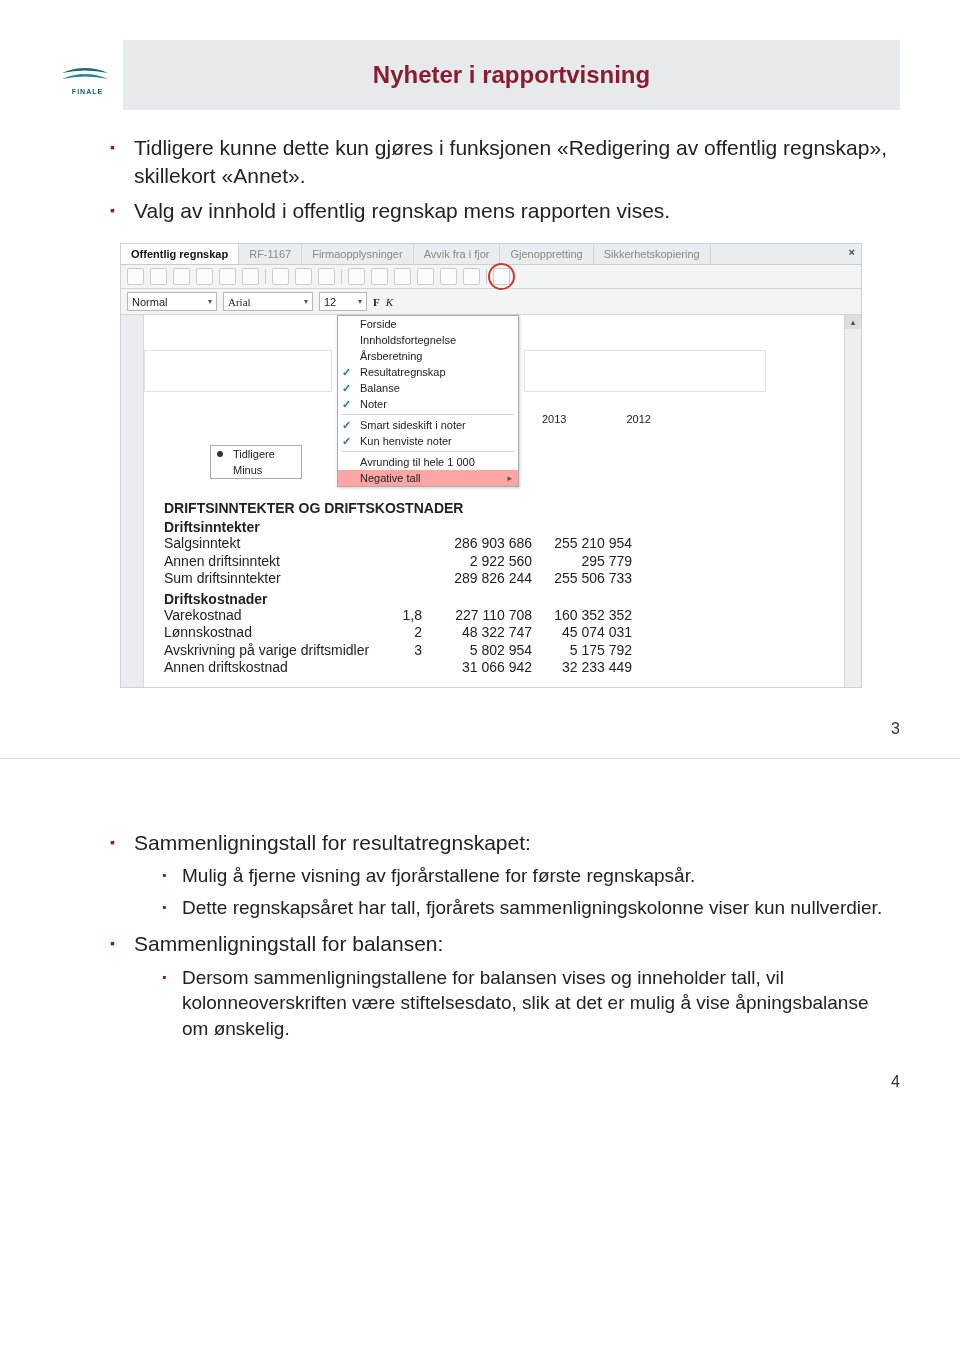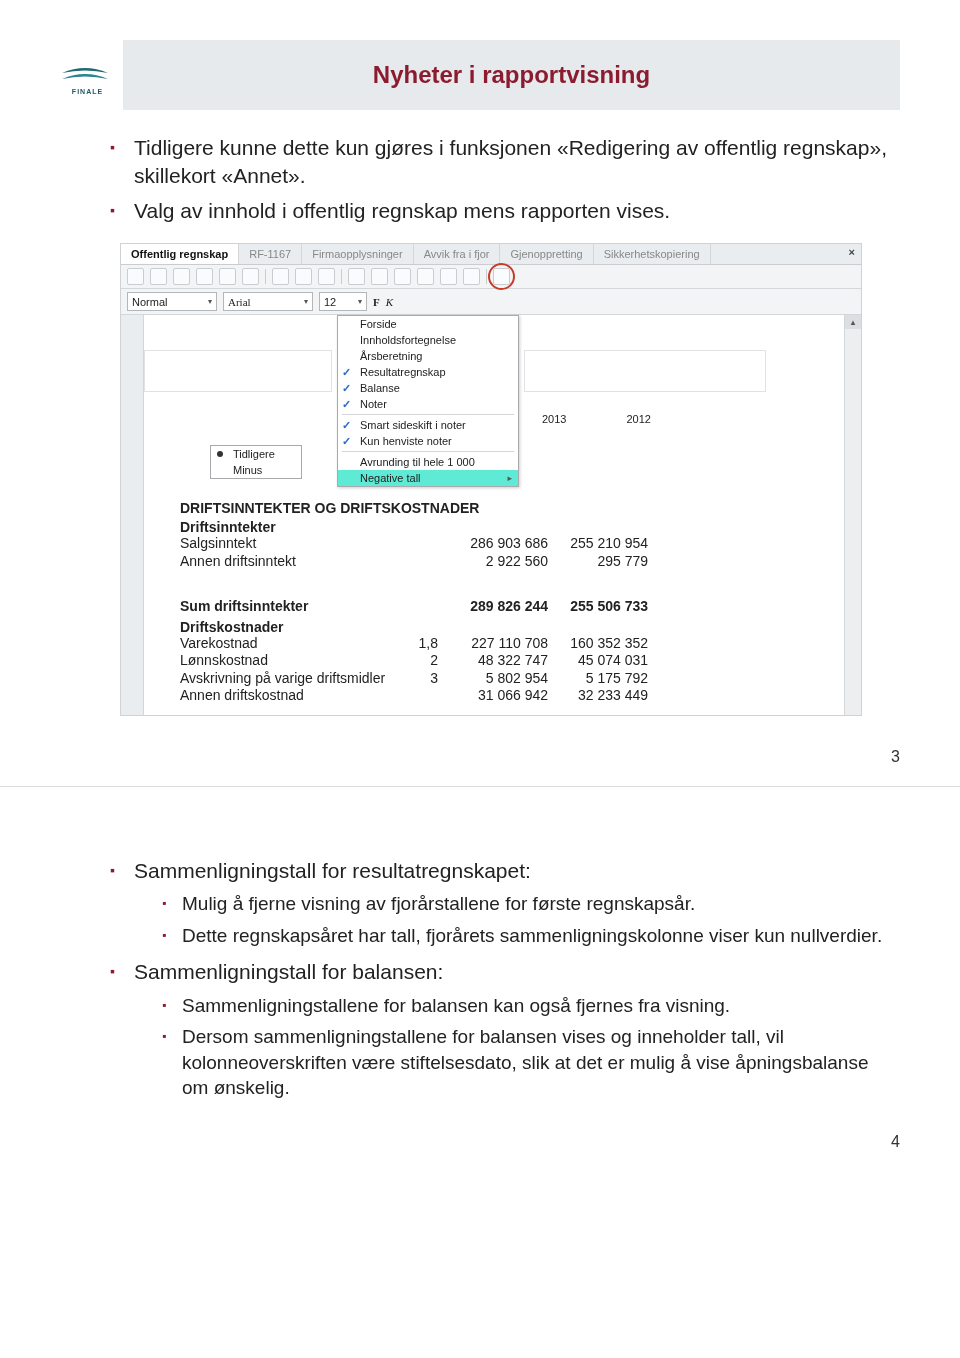--- a/index.html
+++ b/index.html
@@ -191,21 +191,21 @@
     display: flex;
     background: #fff;
   }
   .ruler-col {
     width: 22px;
     background: #e9edef;
     border-right: 1px solid #d4d7da;
   }
   .doc-area {
     flex: 1;
-    padding: 10px 20px 10px 36px;
+    padding: 10px 20px 10px 20px;
     position: relative;
   }
   .dropdown {
     position: absolute;
     top: 0px;
     left: 193px;
     width: 180px;
     background: #fff;
     border: 1px solid #a8aaad;
     box-shadow: 1px 1px 3px rgba(0,0,0,0.2);
@@ -229,21 +229,21 @@
     height: 1px;
     background: #d4d7da;
     margin: 2px 4px;
   }
   .dd-item .sub-arrow {
     margin-left: auto;
     font-size: 9px;
     color: #555;
   }
   .dd-item.highlight {
-    background: #5eead4;
+    background: #fca5a5;
   }
   .neg-submenu {
     position: absolute;
     top: 130px;
     left: 66px;
     width: 90px;
     background: #fff;
     border: 1px solid #a8aaad;
     font-size: 11px;
     z-index: 6;
@@ -279,21 +279,21 @@
     margin-top: 3px;
   }
   .row {
     display: flex;
     line-height: 1.25;
   }
   .row .label { width: 210px; }
   .row .note { width: 48px; text-align: right; padding-right: 10px;}
   .row .c1 { width: 100px; text-align: right; }
   .row .c2 { width: 100px; text-align: right; }
-  .row.bold { font-weight: bold; margin-top: 28px; }
+  .row.bold { font-weight: normal; }
   .scrollbar {
     width: 16px;
     background: #eceef0;
     border-left: 1px solid #d4d7da;
     position: relative;
   }
   .scroll-arrow {
     width: 100%;
     height: 14px;
     background: #dcdfe1;
@@ -496,21 +496,20 @@
       <li>
         <span>Sammenligningstall for resultatregnskapet:</span>
         <ul class="sub">
           <li>Mulig å fjerne visning av fjorårstallene for første regnskapsår.</li>
           <li>Dette regnskapsåret har tall, fjorårets sammenligningskolonne viser kun nullverdier.</li>
         </ul>
       </li>
       <li>
         <span>Sammenligningstall for balansen:</span>
         <ul class="sub">
-          <li>Sammenligningstallene for balansen kan også fjernes fra visning.</li>
           <li>Dersom sammenligningstallene for balansen vises og inneholder tall, vil kolonneoverskriften være stiftelsesdato, slik at det er mulig å vise åpningsbalanse om ønskelig.</li>
         </ul>
       </li>
     </ul>
 
     <div class="page-num">4</div>
   </div>
 
 </div>
 

